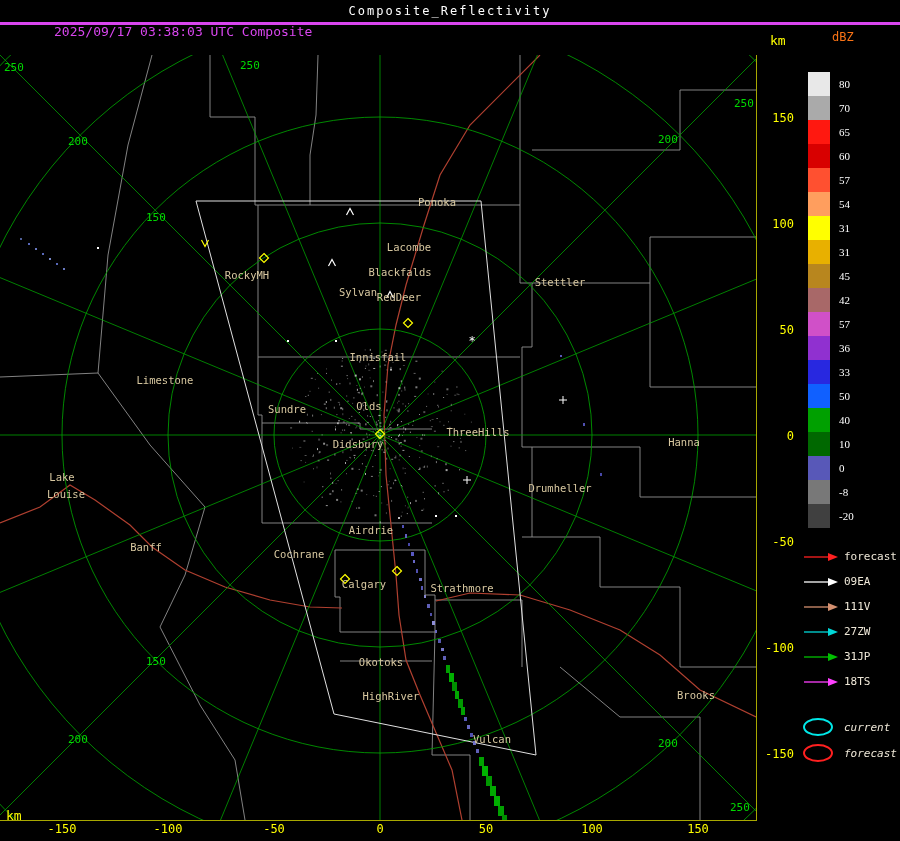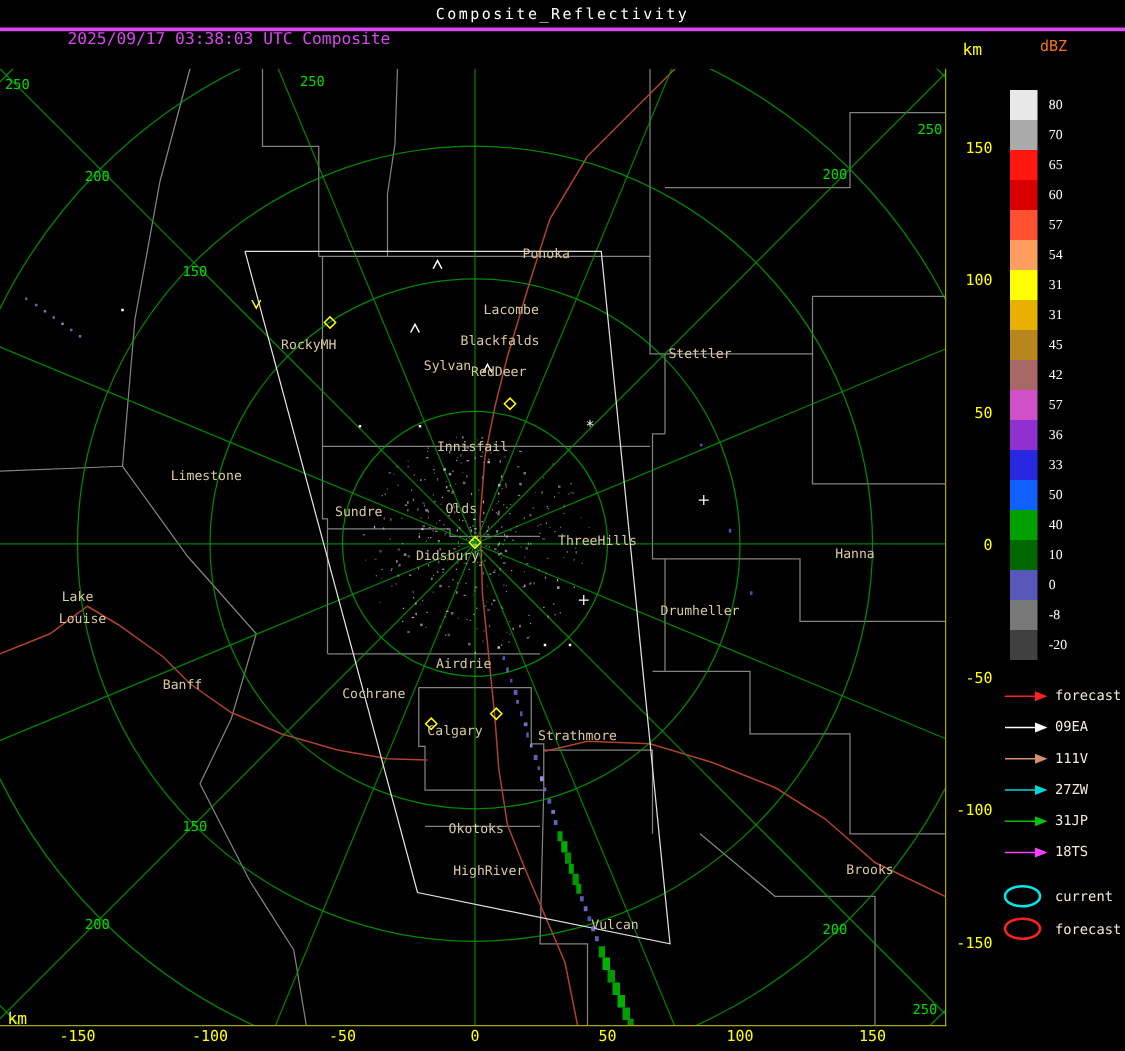--- a/index.html
+++ b/index.html
@@ -21,21 +21,21 @@
   #bottom-axis .al{position:absolute;color:#ffff00;font-size:12px;width:44px;text-align:center;}
   #legend{position:absolute;left:802px;top:30px;width:98px;}
   #legend-title{padding-left:30px;font-size:12px;color:#f97316;}
   #legend-blocks{margin-top:28px;font-family:Liberation Serif, serif;}
   .lg-row{display:flex;align-items:center;height:24px;}
   .lg-sw{width:22px;height:24px;margin-left:6px;flex:none;}
   .lg-lb{margin-left:9px;font-size:11px;color:#ffffff;}
   #legend-vectors{margin-top:16px;}
   .vec-row{display:flex;align-items:center;height:25px;}
   .vec-lb{margin-left:4px;font-size:11px;color:#efe8d8;}
-  #legend-ellipses{margin-top:10px;}
+  #legend-ellipses{margin-top:20px;font-style:italic;}
   .ell-row{display:flex;align-items:center;height:26px;}
   .ell-lb{margin-left:4px;font-size:11px;color:#efe8d8;}
 </style>
 </head>
 <body>
 
 <div id="title-bar">
   <span>Composite_Reflectivity</span>
 </div>
 

